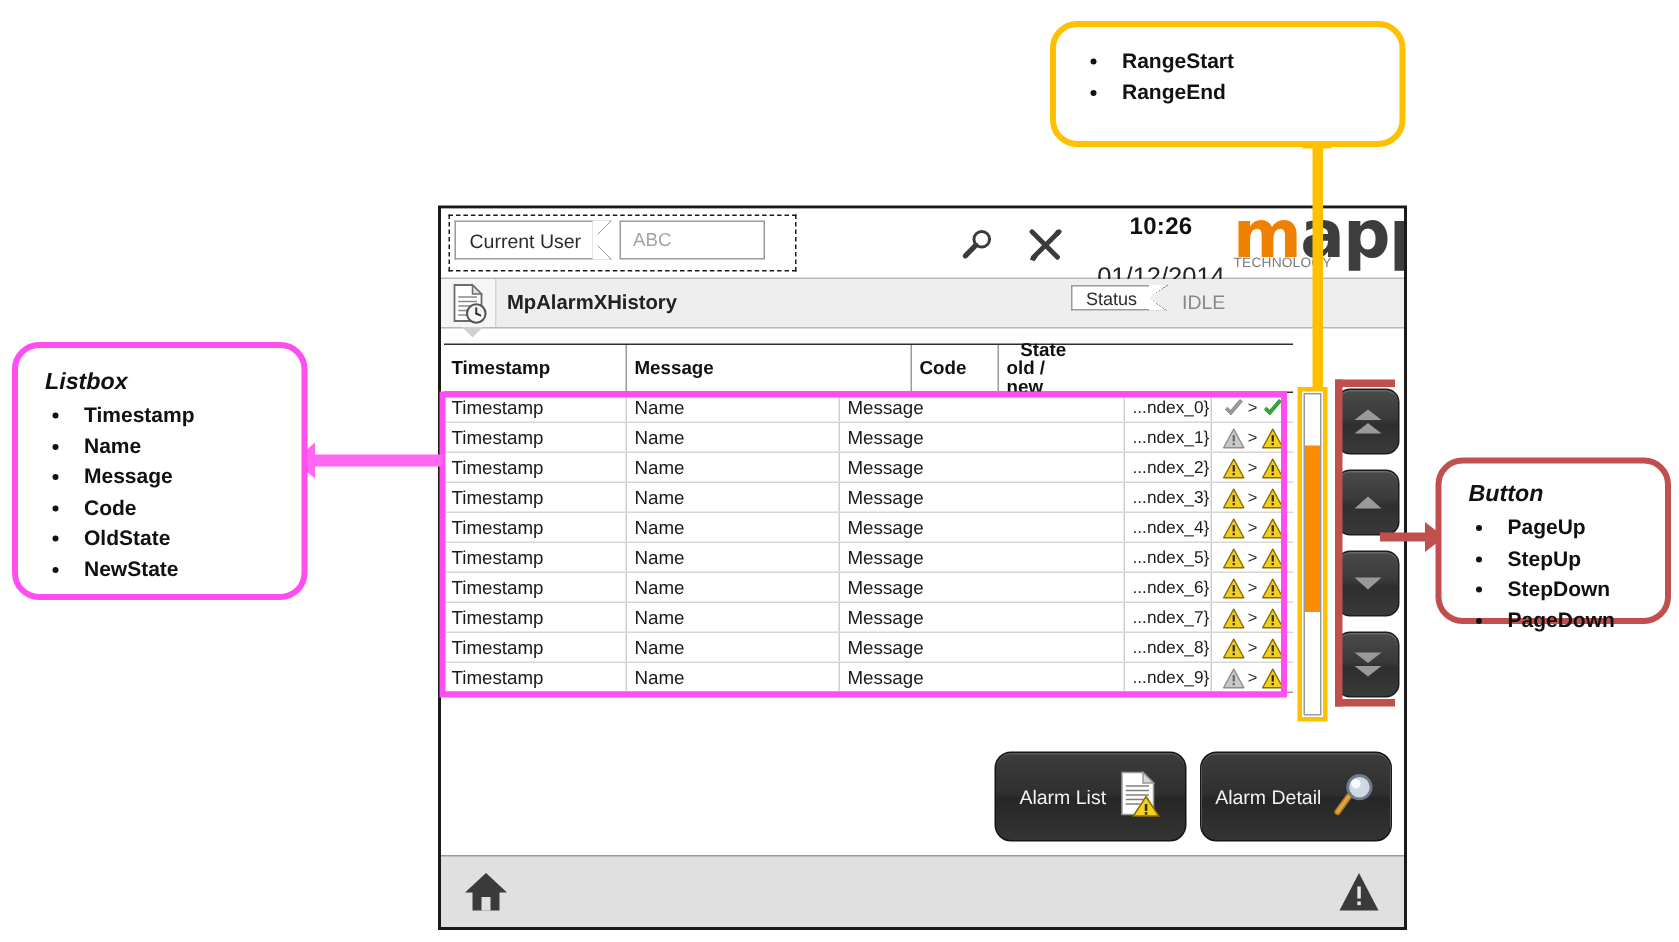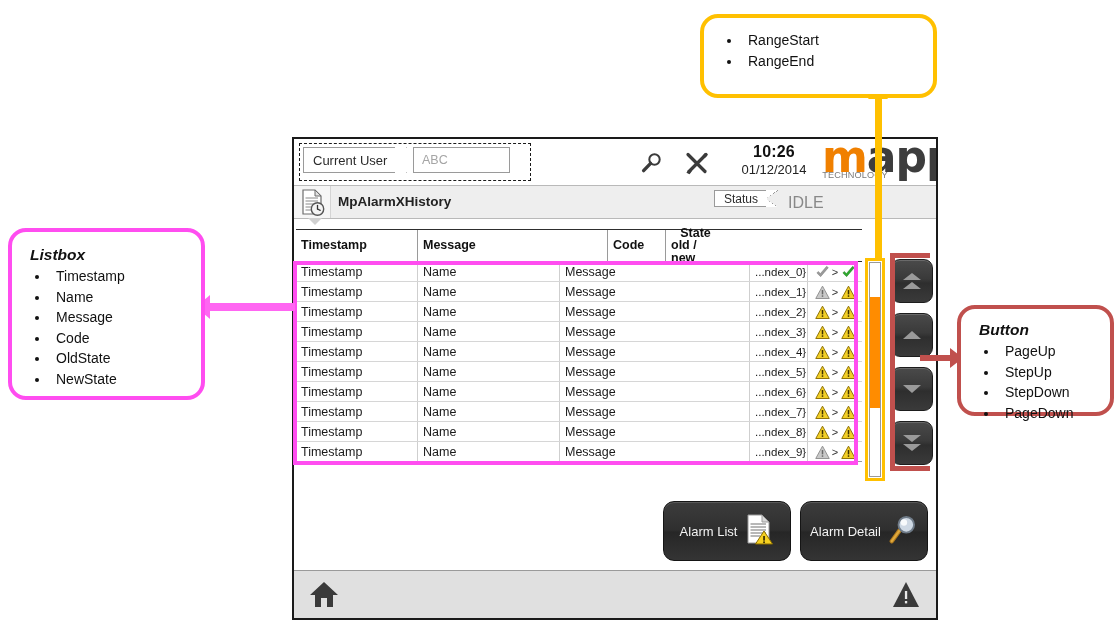--- a/index.html
+++ b/index.html
@@ -104,21 +104,21 @@
   }
   #search-icon-btn { position: absolute; left: 346px; top: 12px; width: 24px; height: 24px; }
   #tools-icon-btn  { position: absolute; left: 390px; top: 12px; width: 26px; height: 24px; }
 
   #clock-block {
     position: absolute;
     left: 428px; top: 4px;
     width: 104px; text-align: center;
   }
   #clock-time { font-size: 16px; font-weight: bold; color: #111; letter-spacing: .2px; }
-  #clock-date { font-size: 13px; color: #222; margin-top: 1px; }
+  #clock-date { font-size: 17px; color: #222; margin-top: 14px; }
 
   #mapp-logo {
     position: absolute;
     left: 528px; top: 0px;
     width: 114px; height: 47px;
   }
   #mapp-logo-text {
     position: absolute;
     left: 0; top: -4px;
     font-size: 44px;
@@ -173,21 +173,21 @@
   }
   #status-label {
     position: absolute;
     left: 420px; top: 4px;
     width: 58px; height: 17px;
   }
   #status-label .label-pointer { font-size: 12px; }
   #status-value {
     position: absolute;
     left: 494px; top: 8px;
-    font-size: 16px;
+    font-size: 13px;
     color: #888888;
   }
 
   
   #hmi-table {
     position: absolute;
     left: 2px; top: 90px;
     width: 566px;
   }
   #table-head {
@@ -342,20 +342,21 @@
   .callout .c-title {
     font-weight: bold;
     font-style: italic;
     font-size: 15.5px;
     color: #111;
     margin: 0 0 2px 0;
   }
   .callout ul {
     margin: 0; padding: 0 0 0 20px;
     list-style: disc;
+    font-weight: bold;
   }
   .callout li {
     font-size: 14px;
     color: #111;
     line-height: 20.5px;
     padding-left: 6px;
   }
 
   #callout-listbox {
     left: 8px; top: 228px;

